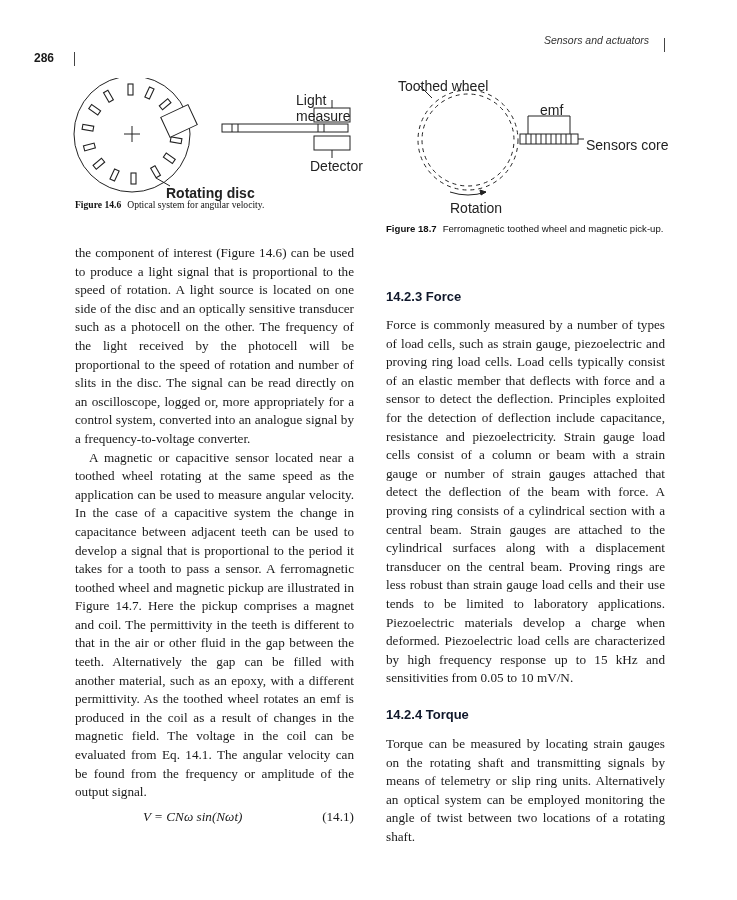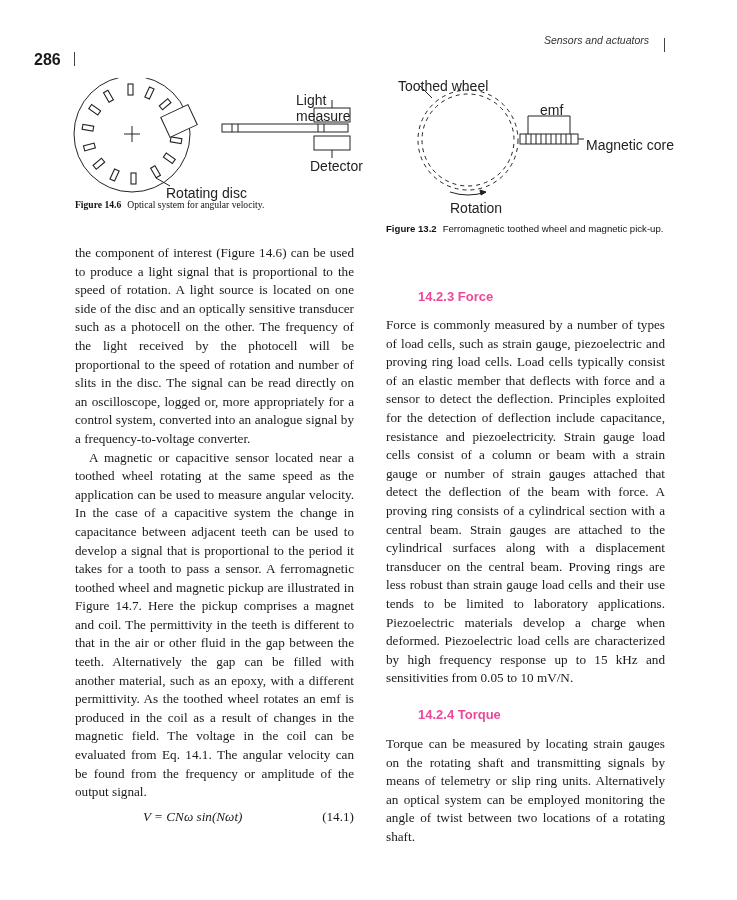--- a/index.html
+++ b/index.html
@@ -1,28 +1,28 @@
 <!DOCTYPE html>
 <html><head>
 <meta charset="utf-8">
 <style>
   html, body { margin:0; padding:0; background:#ffffff; }
   body { width:737px; height:900px; position:relative; overflow:hidden; font-family:"Liberation Serif", serif; color:#1a1a1a; }
   .abs { position:absolute; }
   .runhead { top:34px; right:88px; font-family:"Liberation Sans", sans-serif; font-style:italic; font-size:10.5px; color:#333; }
   .runhead-bar { top:38px; left:664px; width:1px; height:14px; background:#444; }
-  .pagenum { top:51px; left:34px; font-family:"Liberation Sans", sans-serif; font-weight:bold; font-size:16px; }
+  .pagenum { top:51px; left:34px; font-family:"Liberation Sans", sans-serif; font-weight:bold; font-size:12px; }
   .pagenum-bar { top:52px; left:74px; width:1px; height:14px; background:#444; }
   .fig-label { font-family:"Liberation Sans", sans-serif; font-size:14px; color:#222; }
   .caption { font-family:"Liberation Sans", sans-serif; font-size:9.6px; line-height:13px; color:#111; }
   .caption b { font-weight:bold; margin-right:6px; }
   .col { font-size:13.2px; line-height:18.6px; text-align:justify; }
   .col p { margin:0; }
   .col p.indent { text-indent:14px; }
-  .heading { font-family:"Liberation Sans", sans-serif; font-weight:bold; font-size:13px; color:#ec4899;margin-left:32px; }
+  .heading { font-family:"Liberation Sans", sans-serif; font-weight:bold; font-size:13px; color:#0f172a; }
   .eq { font-size:13.2px; }
   .eq i { font-style:italic; }
 </style>
 </head>
 <body>
 
 <div class="abs runhead">Sensors and actuators</div>
 <div class="abs runhead-bar"></div>
 <div class="abs pagenum">286</div>
 <div class="abs pagenum-bar"></div>
@@ -59,21 +59,21 @@
       <line x1="264" y1="46" x2="264" y2="54"></line>
       <rect x="254" y="30" width="36" height="14" fill="#fff"></rect>
       <rect x="254" y="58" width="36" height="14" fill="#fff"></rect>
       <line x1="272" y1="30" x2="272" y2="22"></line>
       <line x1="272" y1="72" x2="272" y2="80"></line>
       <line x1="110" y1="108" x2="96" y2="100"></line>
     </g>
   </svg>
   <div class="abs fig-label" style="left:236px;top:14px;">Light measure</div>
   <div class="abs fig-label" style="left:250px;top:80px;">Detector</div>
-  <div class="abs fig-label" style="left:106px;top:107px;">Rotating disc</div>
+  <div class="abs fig-label" style="left:106px;top:107px;font-weight:bold;">Rotating disc</div>
 </div>
 <div class="abs caption" style="left:75px;top:198px;font-family:Liberation Serif, serif;">
   <b>Figure 14.6</b><span>Optical system for angular velocity.</span>
 </div>
 
 <div class="abs" style="left:390px;top:76px;width:290px;height:140px;">
   <svg width="290" height="140" viewBox="0 0 290 140">
     <g stroke="#222" fill="none" stroke-width="1">
       <circle cx="78" cy="64" r="48" stroke-dasharray="3 3" stroke-width="5" stroke="#fff"></circle>
       <circle cx="78" cy="64" r="50" stroke-dasharray="4 4"></circle>
@@ -94,25 +94,25 @@
           <line x1="181" y1="58" x2="181" y2="68"></line>
       </g>
       <polyline points="138,58 138,40 180,40 180,58"></polyline>
       <line x1="188" y1="63" x2="194" y2="63"></line>
       <path d="M 60 116 Q 78 122 96 116"></path>
       <polygon points="96,116 90,114 91,119" fill="#222"></polygon>
     </g>
   </svg>
   <div class="abs fig-label" style="left:8px;top:2px;">Toothed wheel</div>
   <div class="abs fig-label" style="left:150px;top:26px;">emf</div>
-  <div class="abs fig-label" style="left:196px;top:61px;">Magnetic core</div>
+  <div class="abs fig-label" style="left:196px;top:61px;">Sensors core</div>
   <div class="abs fig-label" style="left:60px;top:124px;">Rotation</div>
 </div>
 <div class="abs caption" style="left:386px;top:222px;width:280px;">
-  <b>Figure 13.2</b><span>Ferromagnetic toothed wheel and magnetic pick-up.</span>
+  <b>Figure 18.7</b><span>Ferromagnetic toothed wheel and magnetic pick-up.</span>
 </div>
 
 <div class="abs col" style="left:75px;top:244px;width:279px;">
   <p>the component of interest (Figure 14.6) can be used to produce a light signal that is proportional to the speed of rotation. A light source is located on one side of the disc and an optically sensitive transducer such as a photocell on the other. The frequency of the light received by the photocell will be proportional to the speed of rotation and number of slits in the disc. The signal can be read directly on an oscilloscope, logged or, more appropriately for a control system, converted into an analogue signal by a frequency-to-voltage converter.</p>
   <p class="indent">A magnetic or capacitive sensor located near a toothed wheel rotating at the same speed as the application can be used to measure angular velocity. In the case of a capacitive system the change in capacitance between adjacent teeth can be used to develop a signal that is proportional to the period it takes for a tooth to pass a sensor. A ferromagnetic toothed wheel and magnetic pickup are illustrated in Figure 14.7. Here the pickup comprises a magnet and coil. The permittivity in the teeth is different to that in the air or other fluid in the gap between the teeth. Alternatively the gap can be filled with another material, such as an epoxy, with a different permittivity. As the toothed wheel rotates an emf is produced in the coil as a result of changes in the magnetic field. The voltage in the coil can be evaluated from Eq. 14.1. The angular velocity can be found from the frequency or amplitude of the output signal.</p>
   <div class="eq" style="display:flex;justify-content:space-between;margin:6px 0 15px 0;padding-left:68px;">
     <i>V = CNω sin(Nωt)</i>
     <span>(14.1)</span>
   </div>
 </div>

